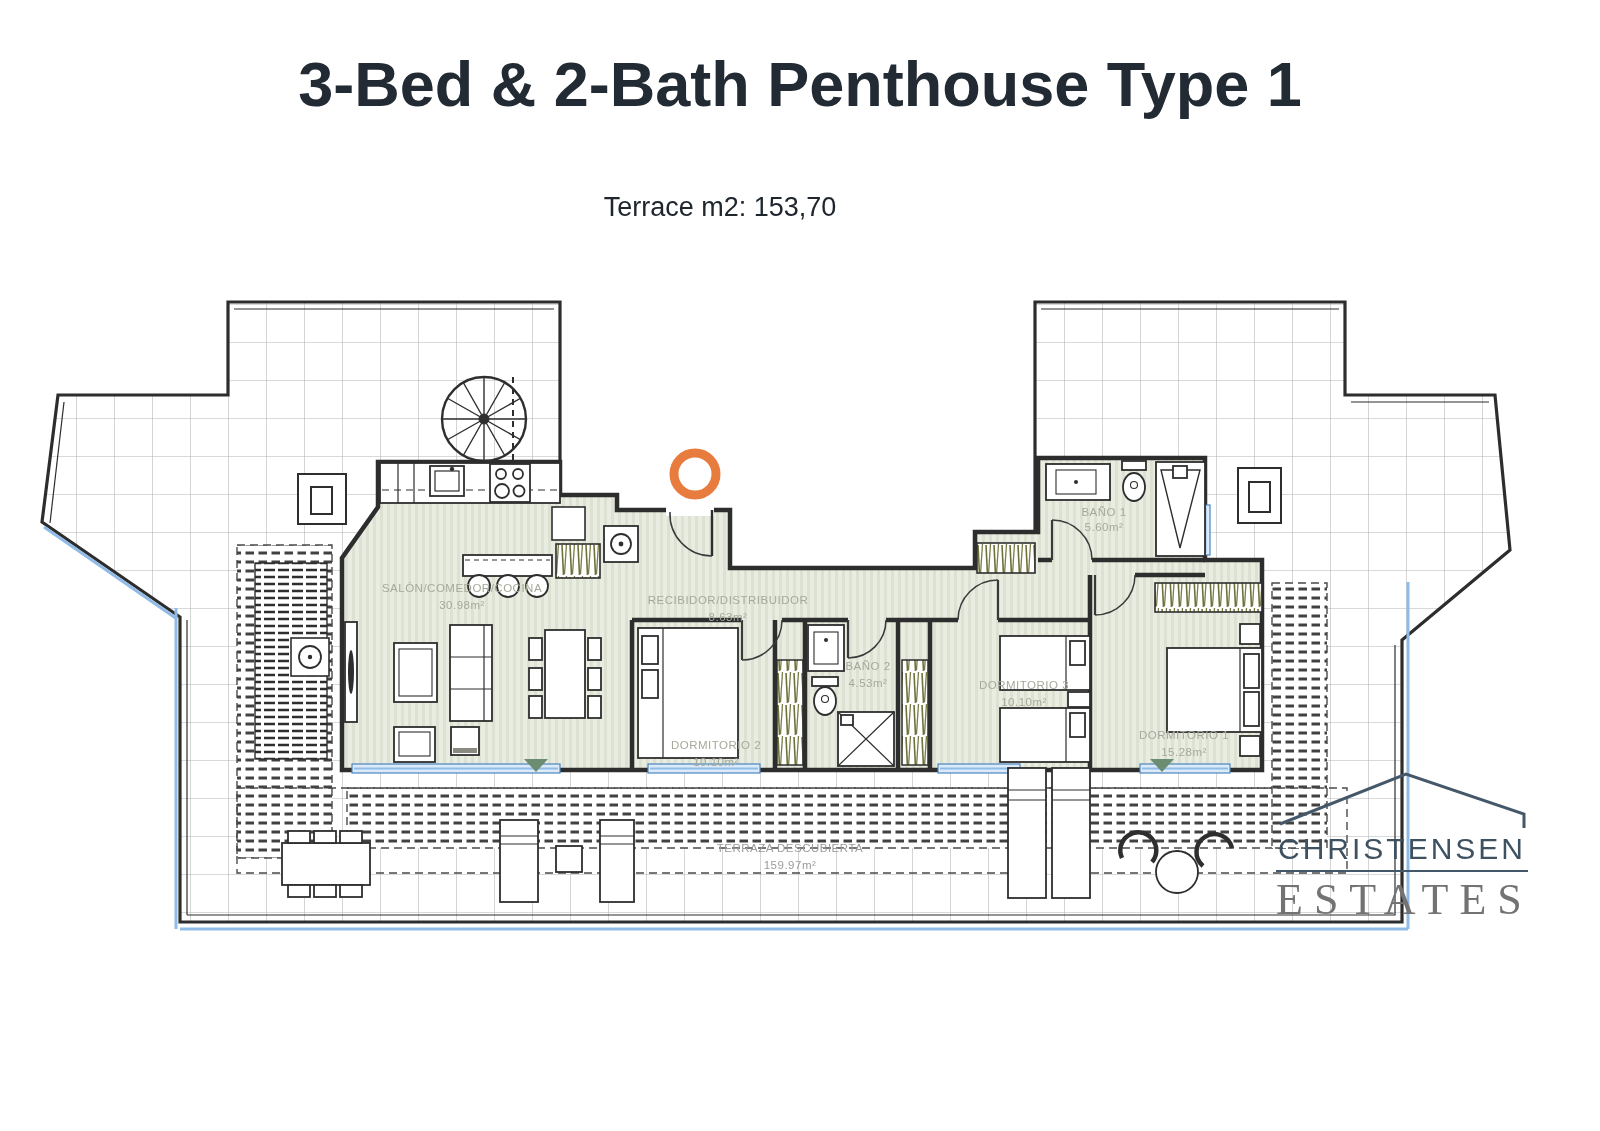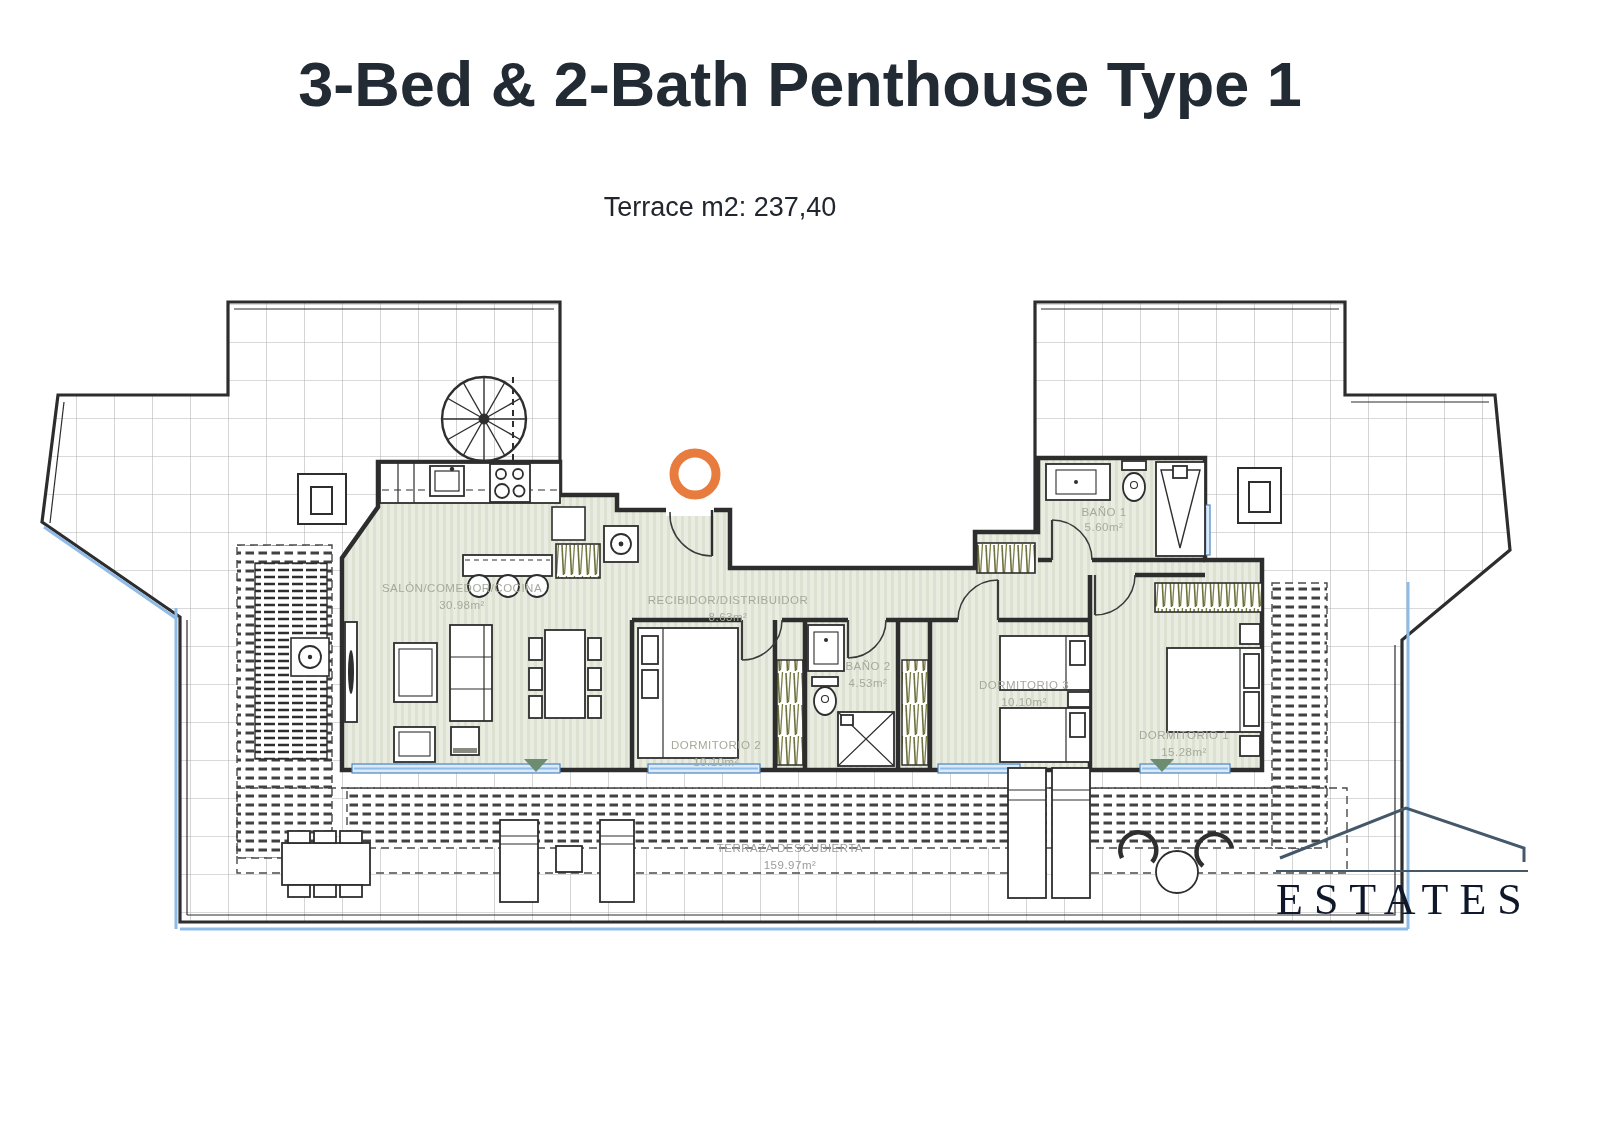--- a/index.html
+++ b/index.html
@@ -9,29 +9,29 @@
          font-size:63px;font-weight:600;color:#222a33;letter-spacing:0px;}
   .subtitle{position:absolute;left:720px;transform:translateX(-50%);text-align:center;
             font-size:27px;color:#20262e;font-weight:400;}
   .sub1{top:150px;} .sub2{top:192px;}
   .plan-svg{position:absolute;left:0;top:0;}
   .logo{position:absolute;right:72px;bottom:34px;width:252px;text-align:center;}
   .logo-name{font-family:"Liberation Sans","DejaVu Sans",sans-serif;font-size:30px;
              letter-spacing:3px;color:#3e5161;font-weight:500;line-height:34px;}
   .logo-rule{height:0;border-top:2.5px solid #44586a;margin:4px 0 2px 0;}
   .logo-estates{font-family:"Liberation Serif","DejaVu Serif",serif;font-size:44px;
-                letter-spacing:11px;color:#0f172a;line-height:52px;}
+                letter-spacing:11px;color:#737373;line-height:52px;}
 </style>
 </head>
 <body>
 
 <div class="page">
 
   <div class="title">3-Bed &amp; 2-Bath Penthouse Type 1</div>
-  <div class="subtitle sub2">Terrace m2: 237,40</div>
+  <div class="subtitle sub2">Terrace m2: 153,70</div>
 
   <svg class="plan-svg" width="1600" height="1131" viewBox="0 0 1600 1131">
     <defs>
       <pattern id="tiles" width="38" height="38" patternUnits="userSpaceOnUse">
         <rect width="38" height="38" fill="#ffffff"></rect>
         <path d="M38,0 L0,0 0,38" fill="none" stroke="#b3b3b3" stroke-width="1.1"></path>
       </pattern>
       <pattern id="stripes" width="7" height="7" patternUnits="userSpaceOnUse">
         <rect width="7" height="7" fill="#e9ece1"></rect>
         <line x1="3.5" y1="0" x2="3.5" y2="7" stroke="#dde1d2" stroke-width="3"></line>
@@ -388,17 +388,18 @@
         <text x="790" y="852">TERRAZA DESCUBIERTA</text>
         <text x="790" y="869">159.97m²</text>
       </g>
     </g>
   </svg>
 
   <div class="logo">
     <svg width="252" height="62" viewBox="0 0 252 62">
       <path d="M4,58 L130,8 L248,48 L248,62" fill="none" stroke="#44586a" stroke-width="3"></path>
     </svg>
+    <div class="logo-name">CHRISTENSEN</div>
     <div class="logo-rule"></div>
     <div class="logo-estates">ESTATES</div>
   </div>
 
 </div>
 
 </body></html>

